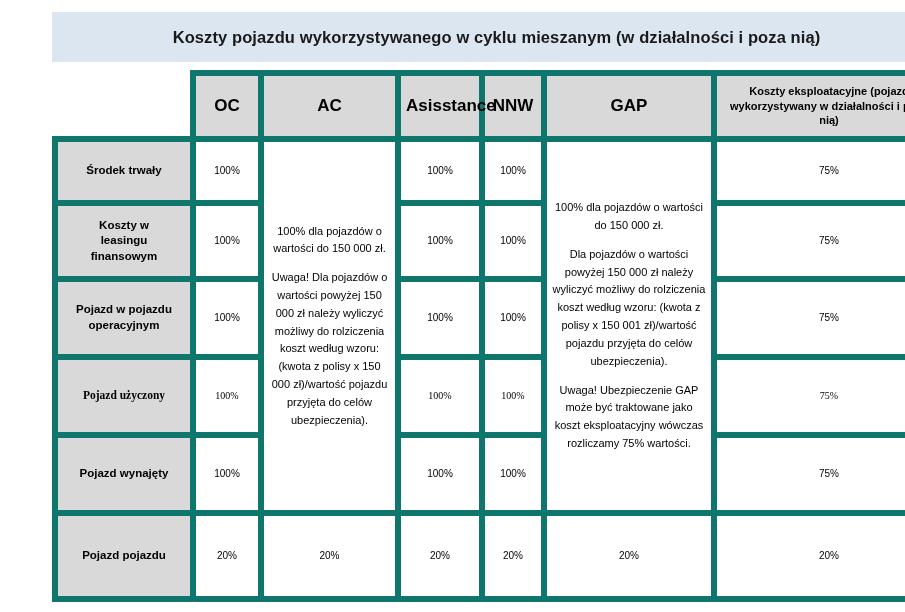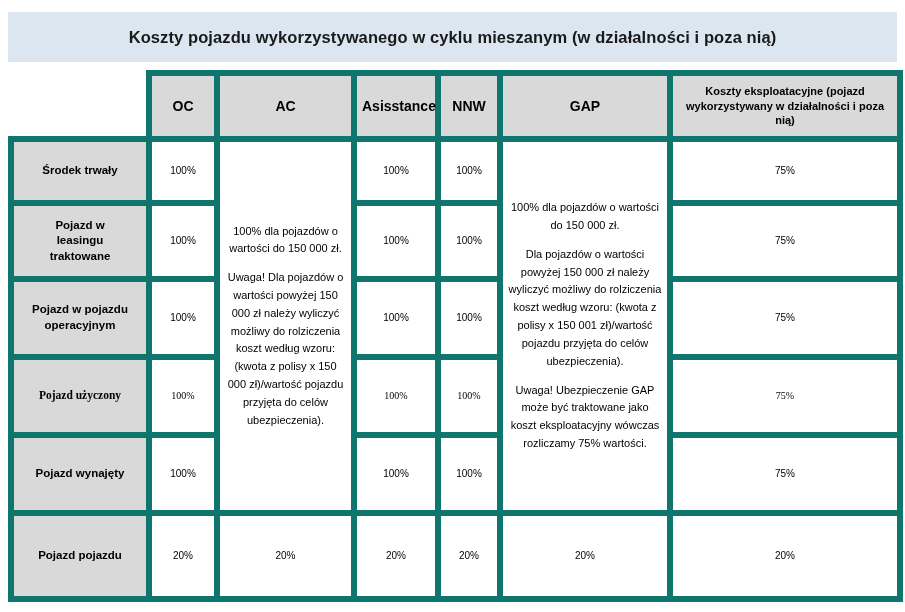--- a/index.html
+++ b/index.html
@@ -12,20 +12,21 @@
     height: 612px;
     font-family: "Liberation Sans", sans-serif;
     color: #000000;
     overflow: hidden;
   }
   .page {
     position: relative;
     width: 759px;
     height: 612px;
     box-sizing: border-box;
+    margin-left: 44px;
   }
   .title-bar {
     position: absolute;
     left: 8px;
     top: 12px;
     width: 889px;
     height: 50px;
     background: #dce6f1;
     display: flex;
     align-items: center;
@@ -48,21 +49,21 @@
   }
   table.matrix th, table.matrix td {
     border: 6px solid #0f766e;
     vertical-align: middle;
     text-align: center;
     padding: 3px 5px;
     box-sizing: border-box;
   }
   thead th {
     background: #d9d9d9;
-    font-size: 14px;
+    font-size: 17px;
     font-weight: bold;
     height: 66px;
     line-height: 1.35;
   }
   thead th.corner {
     background: #ffffff;
     border-left: 1px solid #ffffff;
     border-top: 1px solid #ffffff;
   }
   thead th.wide-head {
@@ -144,21 +145,21 @@
         <td>100%</td>
         <td class="note" rowspan="5">
           <p>100% dla pojazdów o wartości do 150 000 zł.</p>
           <p>Dla pojazdów o wartości powyżej 150 000 zł należy wyliczyć możliwy do rolziczenia koszt według wzoru: (kwota z polisy x 150 001 zł)/wartość pojazdu przyjęta do celów ubezpieczenia).</p>
           <p>Uwaga! Ubezpieczenie GAP może być traktowane jako koszt eksploatacyjny wówczas rozliczamy 75% wartości.</p>
         </td>
         <td>75%</td>
       </tr>
 
       <tr style="height:76px;">
-        <th class="rowhead">Pojazd w leasingu traktowane</th>
+        <th class="rowhead">Koszty w leasingu finansowym</th>
         <td>100%</td>
         <td>100%</td>
         <td>100%</td>
         <td>75%</td>
       </tr>
 
       <tr style="height:78px;">
         <th class="rowhead">Pojazd w pojazdu operacyjnym</th>
         <td>100%</td>
         <td>100%</td>

